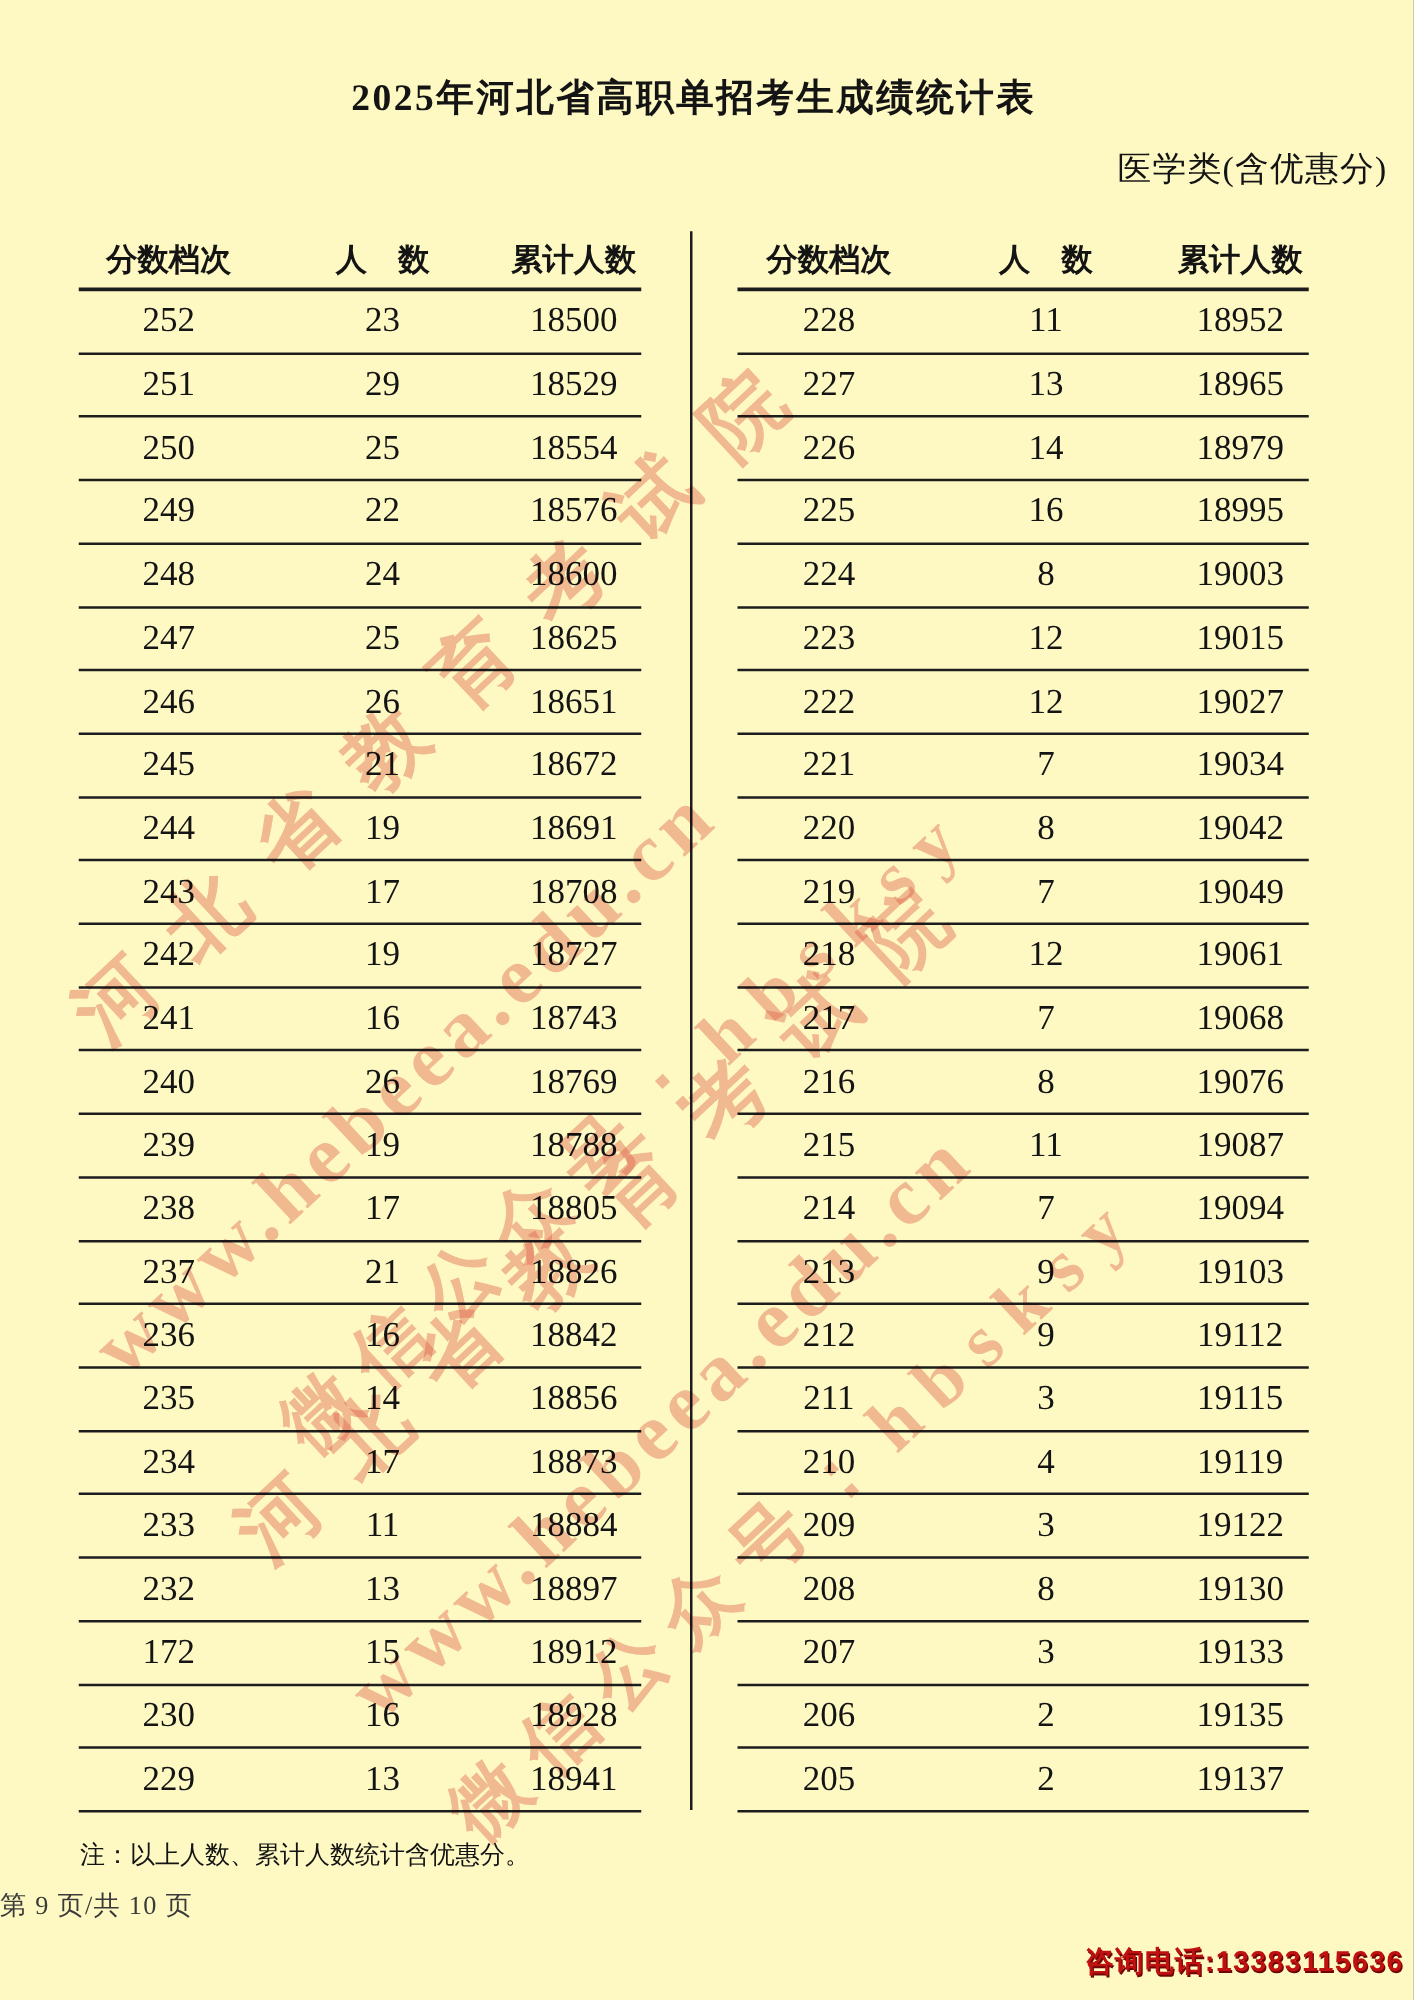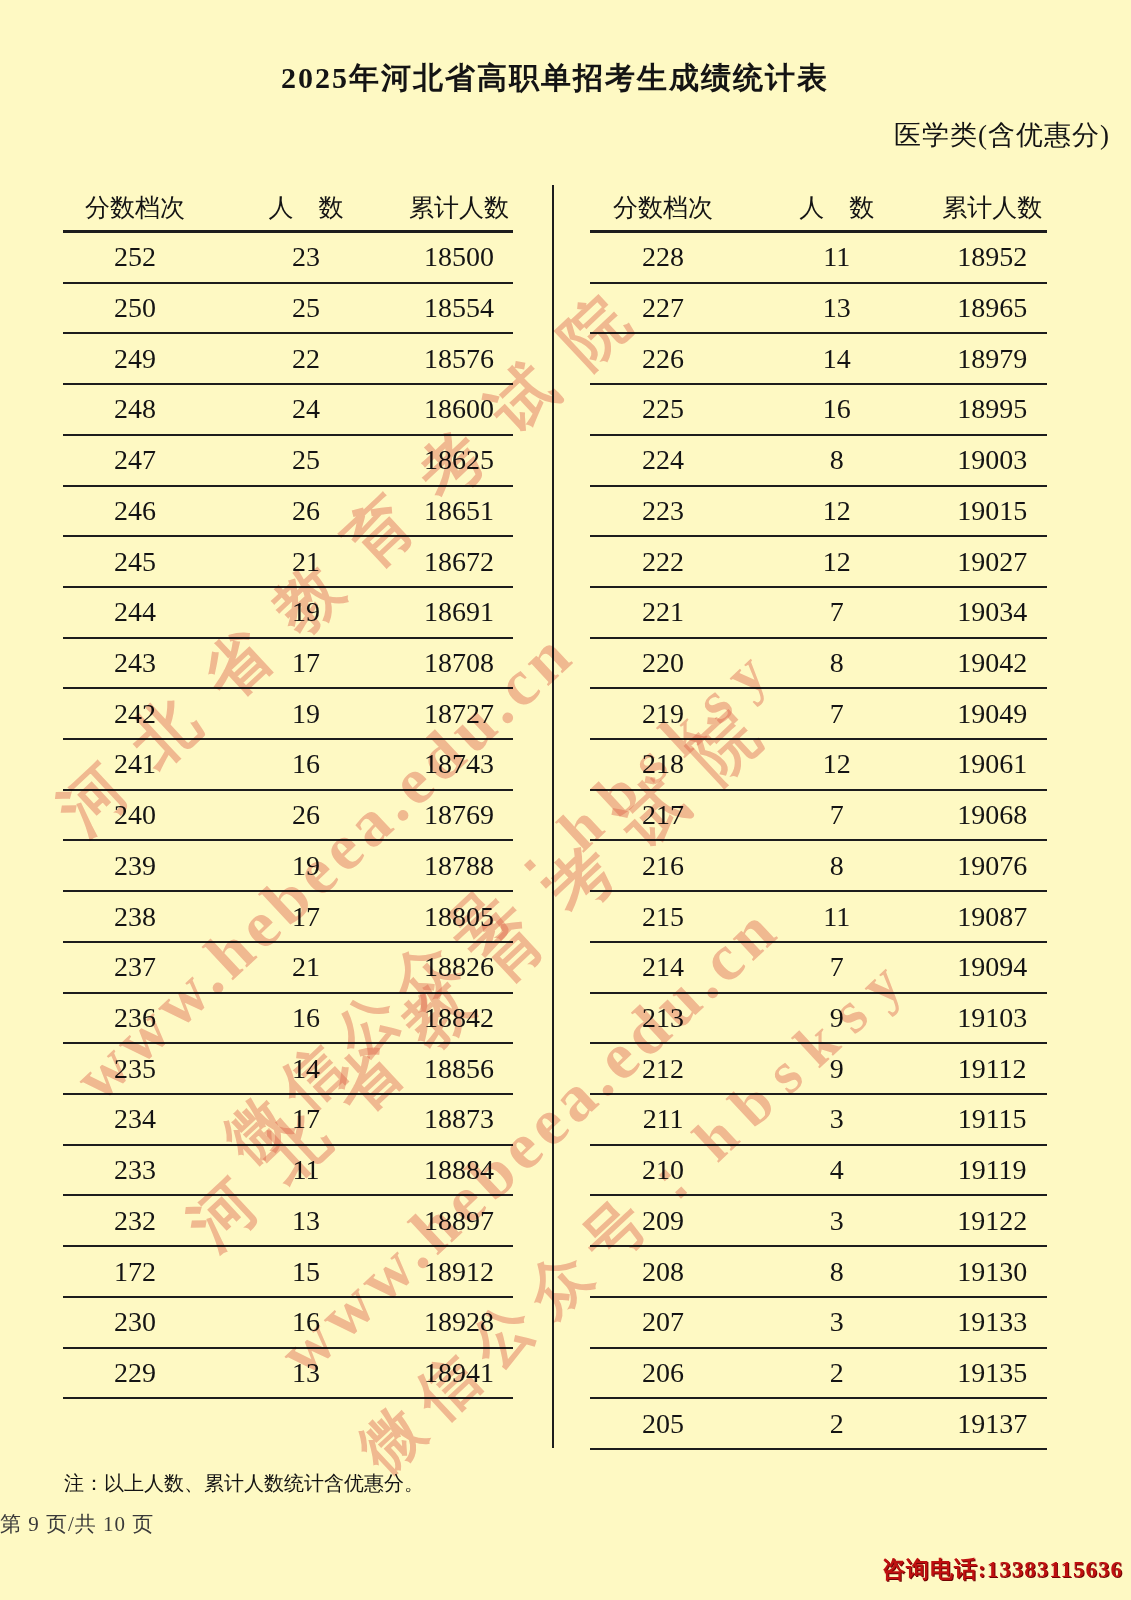--- a/index.html
+++ b/index.html
@@ -37,42 +37,42 @@
     display:grid;
     grid-template-columns:32% 44% 24%;
     border-bottom:2px solid #1d1d1d;
   }
   .trow.thead{border-bottom:3px solid #1d1d1d;}
   .cell{
     display:flex;align-items:center;justify-content:center;
     font-size:28px;
   }
   .hcell{
-    font-size:25px;font-weight:400;
+    font-size:25px;font-weight:700;
     font-family:"Liberation Sans","DejaVu Sans",sans-serif;
   }
   .divider{
     position:absolute;left:552px;top:185px;
     width:2px;height:1263px;background:#1d1d1d;
   }
   
   .note{
     position:absolute;left:64px;top:1470px;
     font-size:20px;font-weight:400;
     font-family:"Liberation Sans","DejaVu Sans",sans-serif;
   }
   .page-number{
     position:absolute;left:0;top:1510px;width:960px;
     font-size:21px;color:#3a3a3a;
     letter-spacing:1px;
   }
   .contact{
     position:absolute;right:8px;top:1554px;
     font-size:23px;font-weight:700;
-    font-family:Liberation Serif, serif;
+    font-family:Liberation Sans, sans-serif;
     color:var(--contact-red,#c01010);
     text-shadow:1px 1px 0 #6e0404;
     letter-spacing:1px;
     text-align:right;
   }
   
   .watermark-layer{
     position:absolute;inset:0;
     pointer-events:none;
     mix-blend-mode:multiply;
@@ -105,20 +105,25 @@
         <div class="cell hcell">分数档次</div>
         <div class="cell hcell">人　数</div>
         <div class="cell hcell">累计人数</div>
       </div>
       <div class="trow">
         <div class="cell">252</div>
         <div class="cell">23</div>
         <div class="cell">18500</div>
       </div>
       <div class="trow">
+        <div class="cell">251</div>
+        <div class="cell">29</div>
+        <div class="cell">18529</div>
+      </div>
+      <div class="trow">
         <div class="cell">250</div>
         <div class="cell">25</div>
         <div class="cell">18554</div>
       </div>
       <div class="trow">
         <div class="cell">249</div>
         <div class="cell">22</div>
         <div class="cell">18576</div>
       </div>
       <div class="trow">

